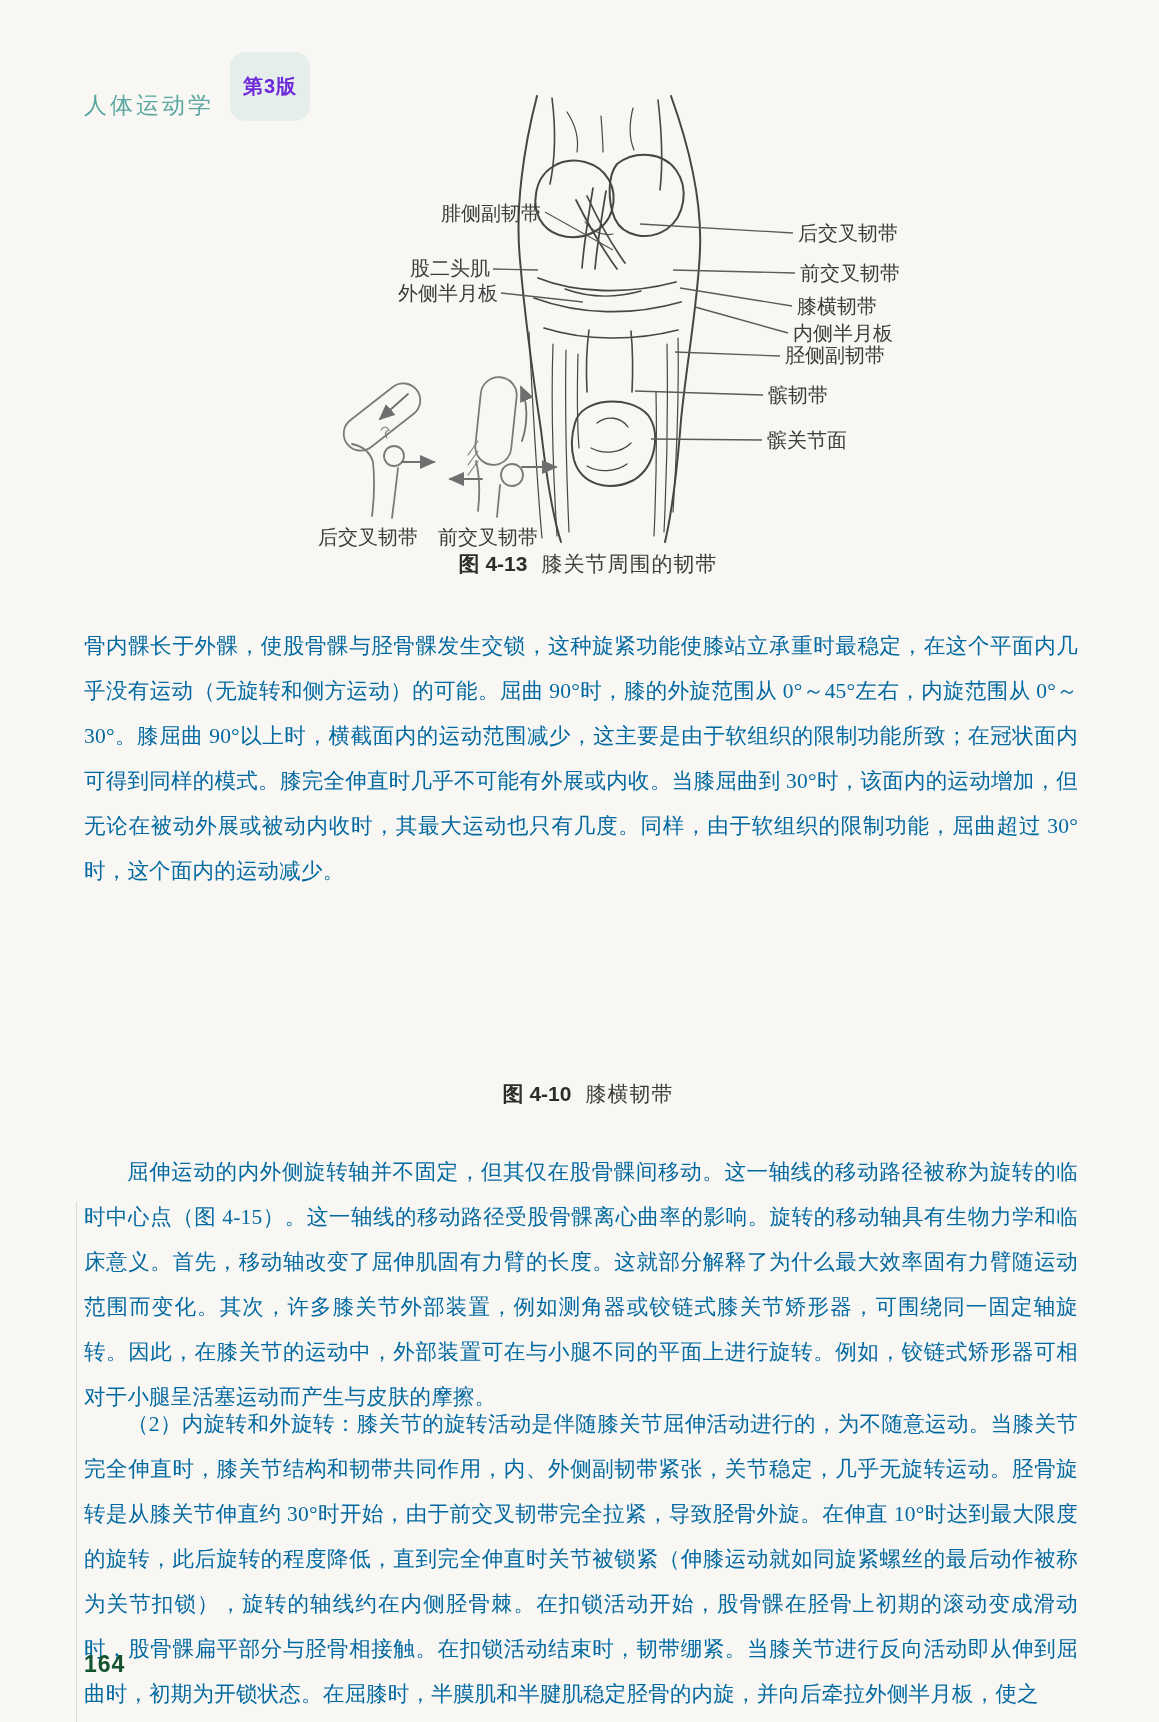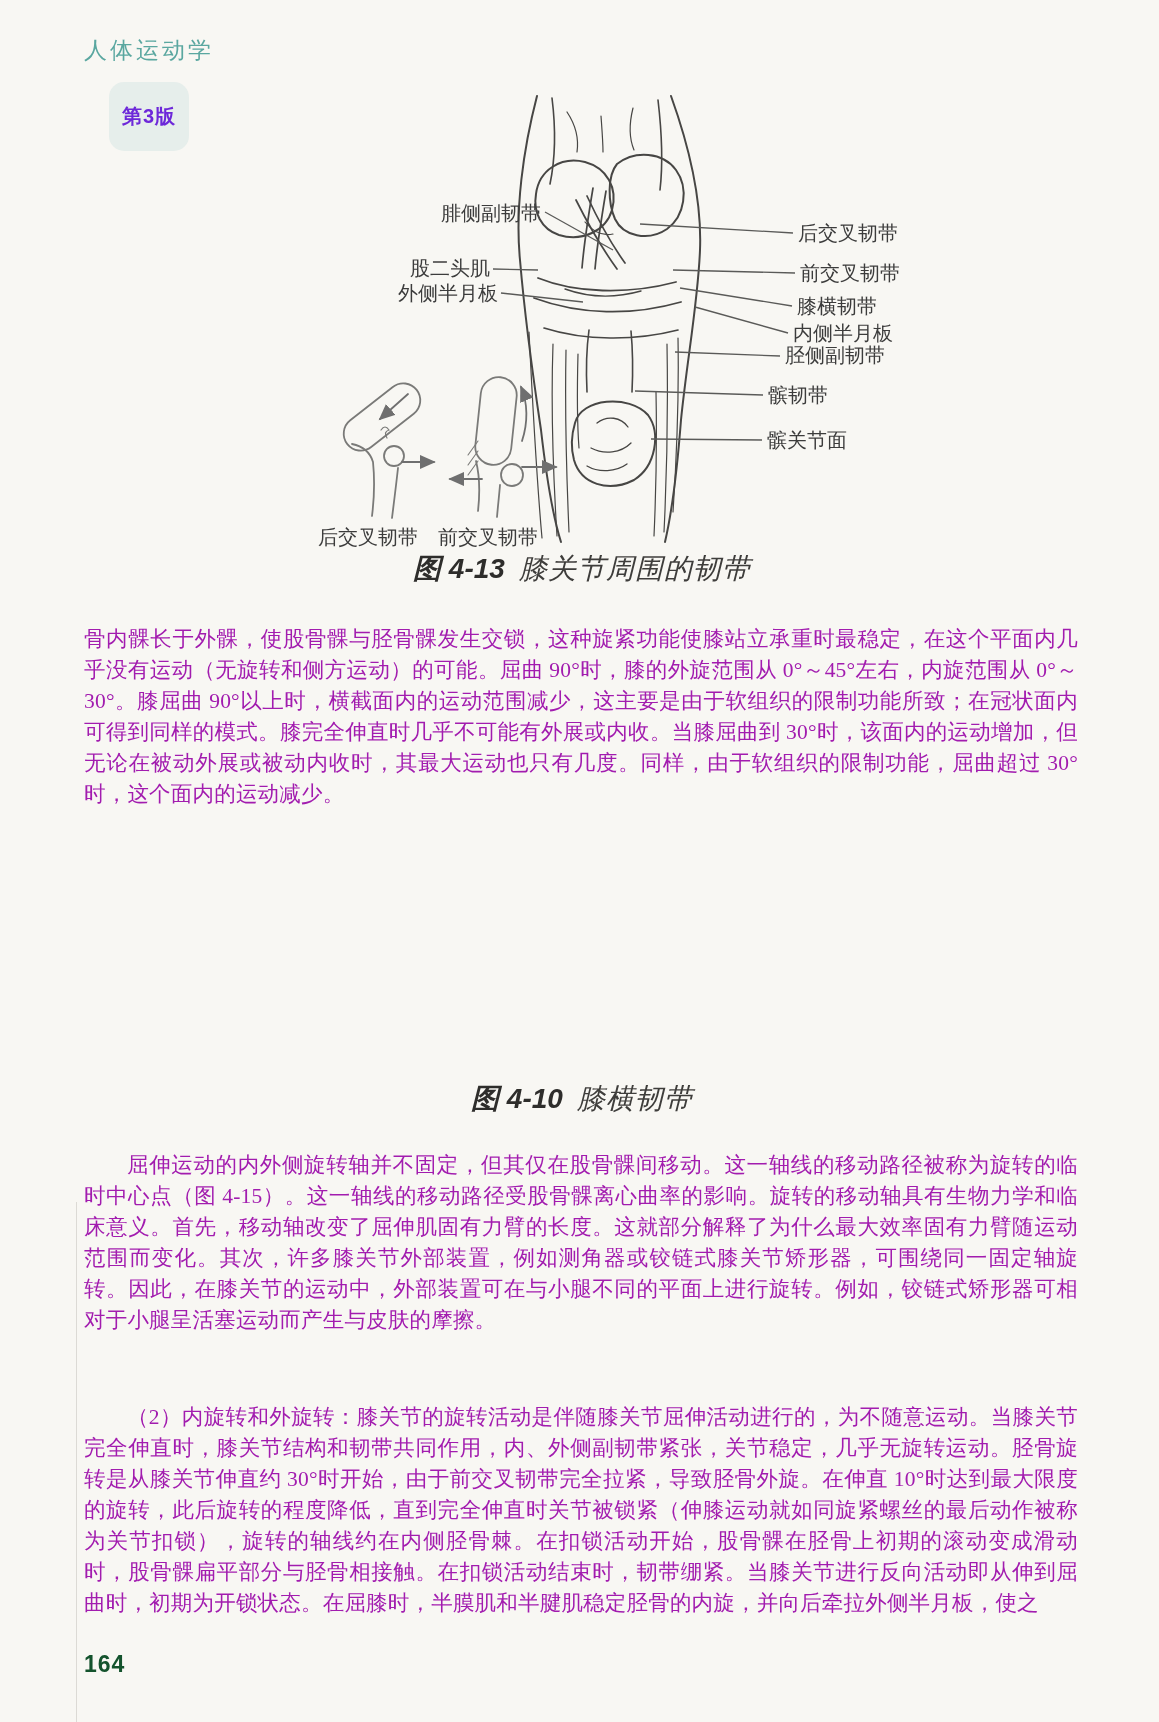--- a/index.html
+++ b/index.html
@@ -3,38 +3,38 @@
 <meta charset="utf-8">
 <style>
   html,body { margin:0; padding:0; background:#d9d8d4; }
   .page {
     position:relative; width:1159px; height:1722px;
     background:#f8f7f3; overflow:hidden;
     font-family:"Liberation Serif","DejaVu Serif",serif;
     color:#403f3d;
   }
   
-  .hdr { position:absolute; left:84px; top:35px; display:flex; align-items:center; gap:16px;
-         font-family:"Liberation Sans","DejaVu Sans",sans-serif;flex-direction:column; }
+  .hdr { position:absolute; left:84px; top:52px; display:flex; align-items:flex-end; gap:16px;
+         font-family:"Liberation Sans","DejaVu Sans",sans-serif; }
   .hdr .book { font-size:23px; letter-spacing:3px; color:#5aa7a0; font-weight:500; }
   .hdr .badge { font-size:20px; color:#6d28d9; background:#e6eeeb; border-radius:15px;
                 padding:21px 13px; font-weight:600; letter-spacing:1px; }
   
   .fig13 { position:absolute; left:235px; top:92px; }
   .fig14 { position:absolute; left:370px; top:840px; }
   svg text { font-family:"Liberation Serif","DejaVu Serif",serif; fill:#3c3c3c; }
-  .caption { position:absolute; left:85px; width:994px; text-align:center; font-size:28px;font-style:italic; }
+  .caption { position:absolute; left:91px; width:994px; text-align:center; font-size:21px; }
   .cap13 { top:550px; }
   .cap14 { top:1080px; }
   .cap-label { font-family:"Liberation Sans","DejaVu Sans",sans-serif; font-weight:700;
                color:#2e2d2b; margin-right:14px; }
   .cap-text { color:#3e3d3b; letter-spacing:1px; }
   
-  .para { position:absolute; left:84px; width:994px; font-size:21.5px; line-height:31px;
-          text-align:justify; letter-spacing:0.2px; color:#a21caf; }
+  .para { position:absolute; left:84px; width:994px; font-size:21.5px; line-height:45px;
+          text-align:justify; letter-spacing:0.2px; color:#0369a1; }
   .p1 { top:602px; }
   .p2 { top:1128px; text-indent:2em; }
   .p3 { top:1366px; text-indent:2em;margin-top:36px; }
   
   .pagenum { position:absolute; left:84px; top:1644px; font-family:"Liberation Sans","DejaVu Sans",sans-serif;
              font-weight:700; font-size:23px; color:#14532d; letter-spacing:1px;margin-top:7px; }
   
   .gutter-line { position:absolute; left:76px; top:1202px; width:1px; height:520px; background:#dcdad5; }
 </style>
 </head>

